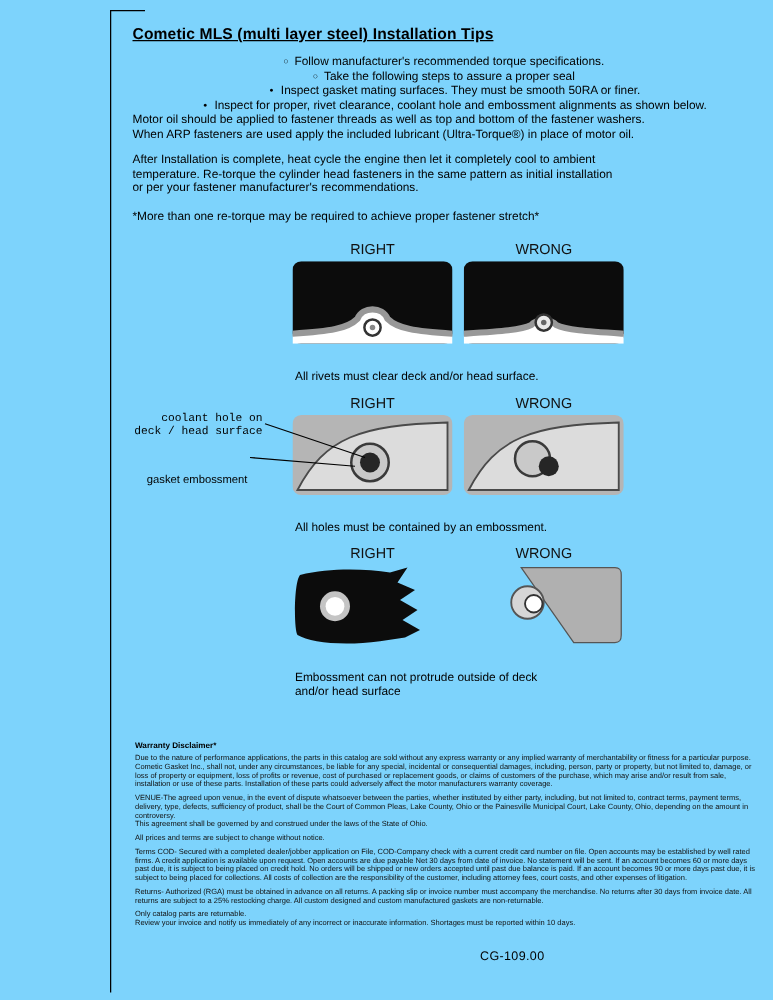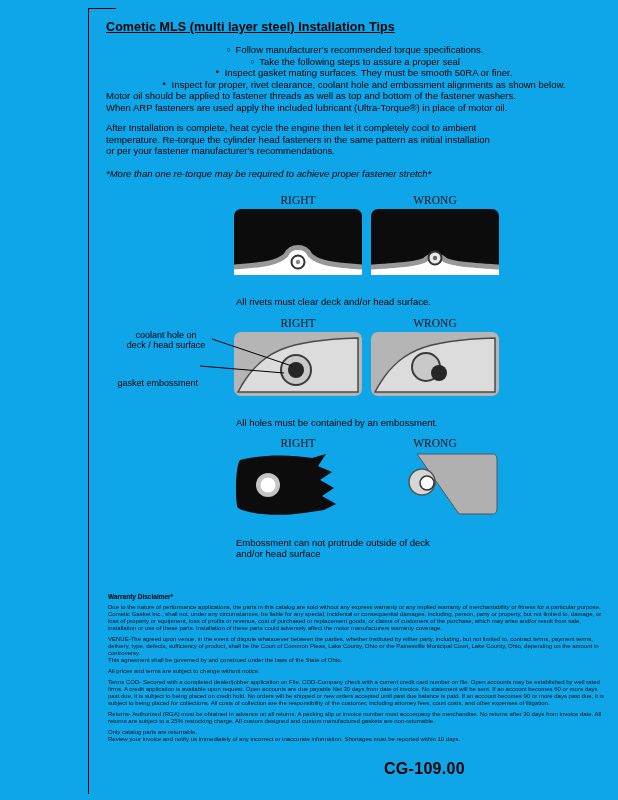--- a/index.html
+++ b/index.html
@@ -3,58 +3,58 @@
 <meta charset="utf-8">
 <style>
   * { box-sizing: border-box; }
   html,body { margin:0; padding:0; }
   body {
     width:618px; height:800px;
     background:#ffffff;
     font-family:"Liberation Sans", sans-serif;
     color:#000;
   }
-  .page { position:relative; width:618px; height:800px; background:#0ea5e9; overflow:hidden; }
+  .page { position:relative; width:618px; height:800px; background:#7dd3fc; overflow:hidden; }
   .left-rule { position:absolute; left:88px; top:8px; width:1px; height:786px; background:#000; }
   .top-tick  { position:absolute; left:88px; top:8px; width:28px; height:1px; background:#000; }
   .content { position:absolute; left:98px; top:20px; width:512px; }
 
   .title {
     font-size:12.5px; font-weight:bold; text-decoration:underline;
     margin:0 0 10px 8px; letter-spacing:0.1px;
   }
 
   .bullet { display:flex; font-size:9.5px; line-height:11.5px; margin-left:2px;justify-content:center; }
   .bullet .b-marker { width:9px; font-size:7px; line-height:11.5px; flex:0 0 9px; }
   .bullet.sub { margin-left:20px; }
   .bullet.sub .b-marker { font-size:9px; }
 
   .diesel-heading { font-size:11px; font-weight:bold; margin:14px 0 8px 8px; }
   .para { font-size:9.5px; line-height:11.5px; margin:0 0 9px 8px; white-space:pre-line; }
-  .note { font-size:9.5px; line-height:11.5px; margin:11px 0 0 8px;font-style:italic; }
+  .note { font-size:9.5px; line-height:11.5px; margin:11px 0 0 8px; }
 
   .diagram-section { margin-top:14px; }
   .diagram-row { position:relative; margin-bottom:8px; }
   .pair { display:flex; gap:9px; margin-left:136px; }
-  .dcol { width:128px;font-family:Liberation Serif, serif; }
+  .dcol { width:128px; }
   .dg-header { text-align:center; font-size:11.5px; line-height:14px; margin-bottom:2px; color:#111; }
   svg.dg { display:block; }
   .caption { font-size:9.5px; line-height:10.5px; margin:22px 0 6px 138px; white-space:pre-line; }
 
-  .lab1 { position:absolute; left:12px; top:14px; width:112px; text-align:center;
-          font-size:9px; line-height:10.5px; white-space:pre-line; }
+  .lab1 { position:absolute; left:0; top:14px; width:112px; text-align:right;
+          font-size:9px; line-height:10.5px; white-space:pre-line;font-family:Liberation Mono, monospace; }
   .lab2 { position:absolute; left:0; top:62px; width:100px; text-align:right;
           font-size:9px; line-height:10.5px; }
   .connectors { position:absolute; left:0; top:0; z-index:2; pointer-events:none; }
 
   .disclaimer { margin-top:34px; margin-left:10px; width:498px; }
   .disc-heading { font-size:6.5px; font-weight:bold; line-height:8px; margin-bottom:3px; }
   .disclaimer p { font-size:6px; line-height:7px; margin:0 0 4px 0; white-space:pre-line; color:#111; }
 
-  .footer { position:absolute; left:384px; top:760px; font-size:16px; letter-spacing:0.3px;font-weight:bold; }
+  .footer { position:absolute; left:384px; top:760px; font-size:10px; letter-spacing:0.3px; }
 </style>
 </head>
 <body>
 
 <div class="page">
   <div class="left-rule"></div>
   <div class="top-tick"></div>
 
   <div class="content">
 

